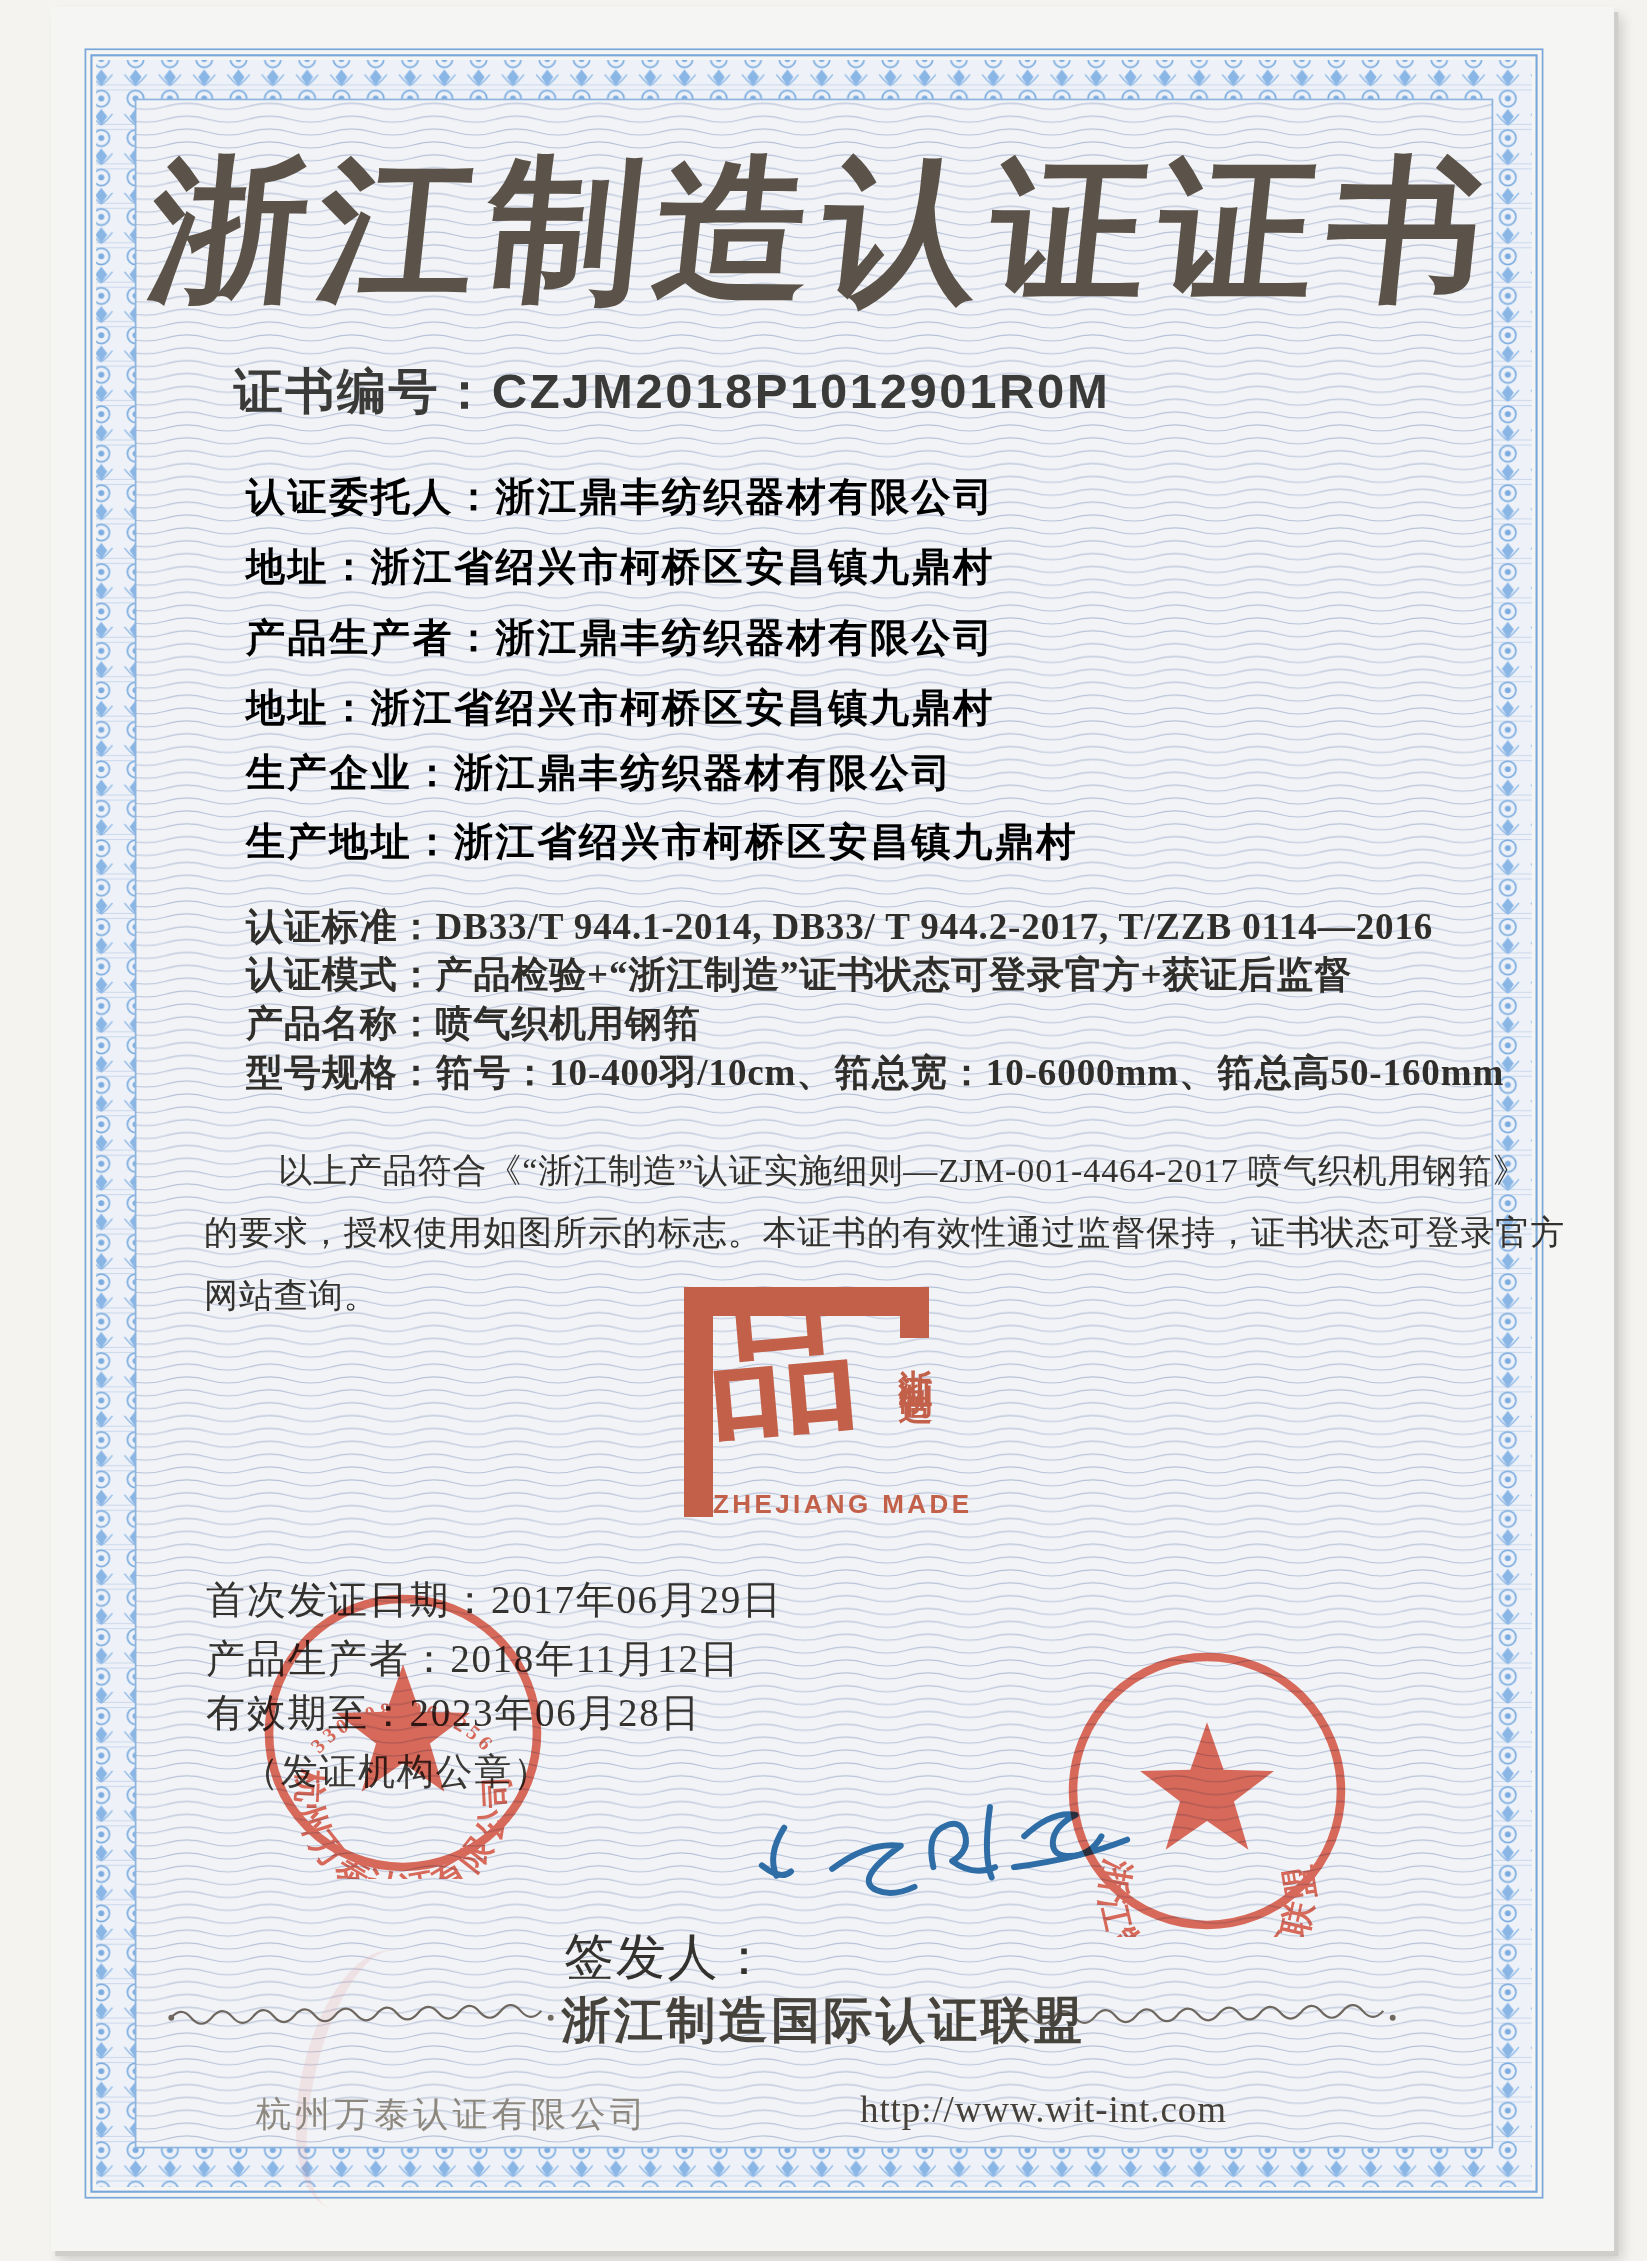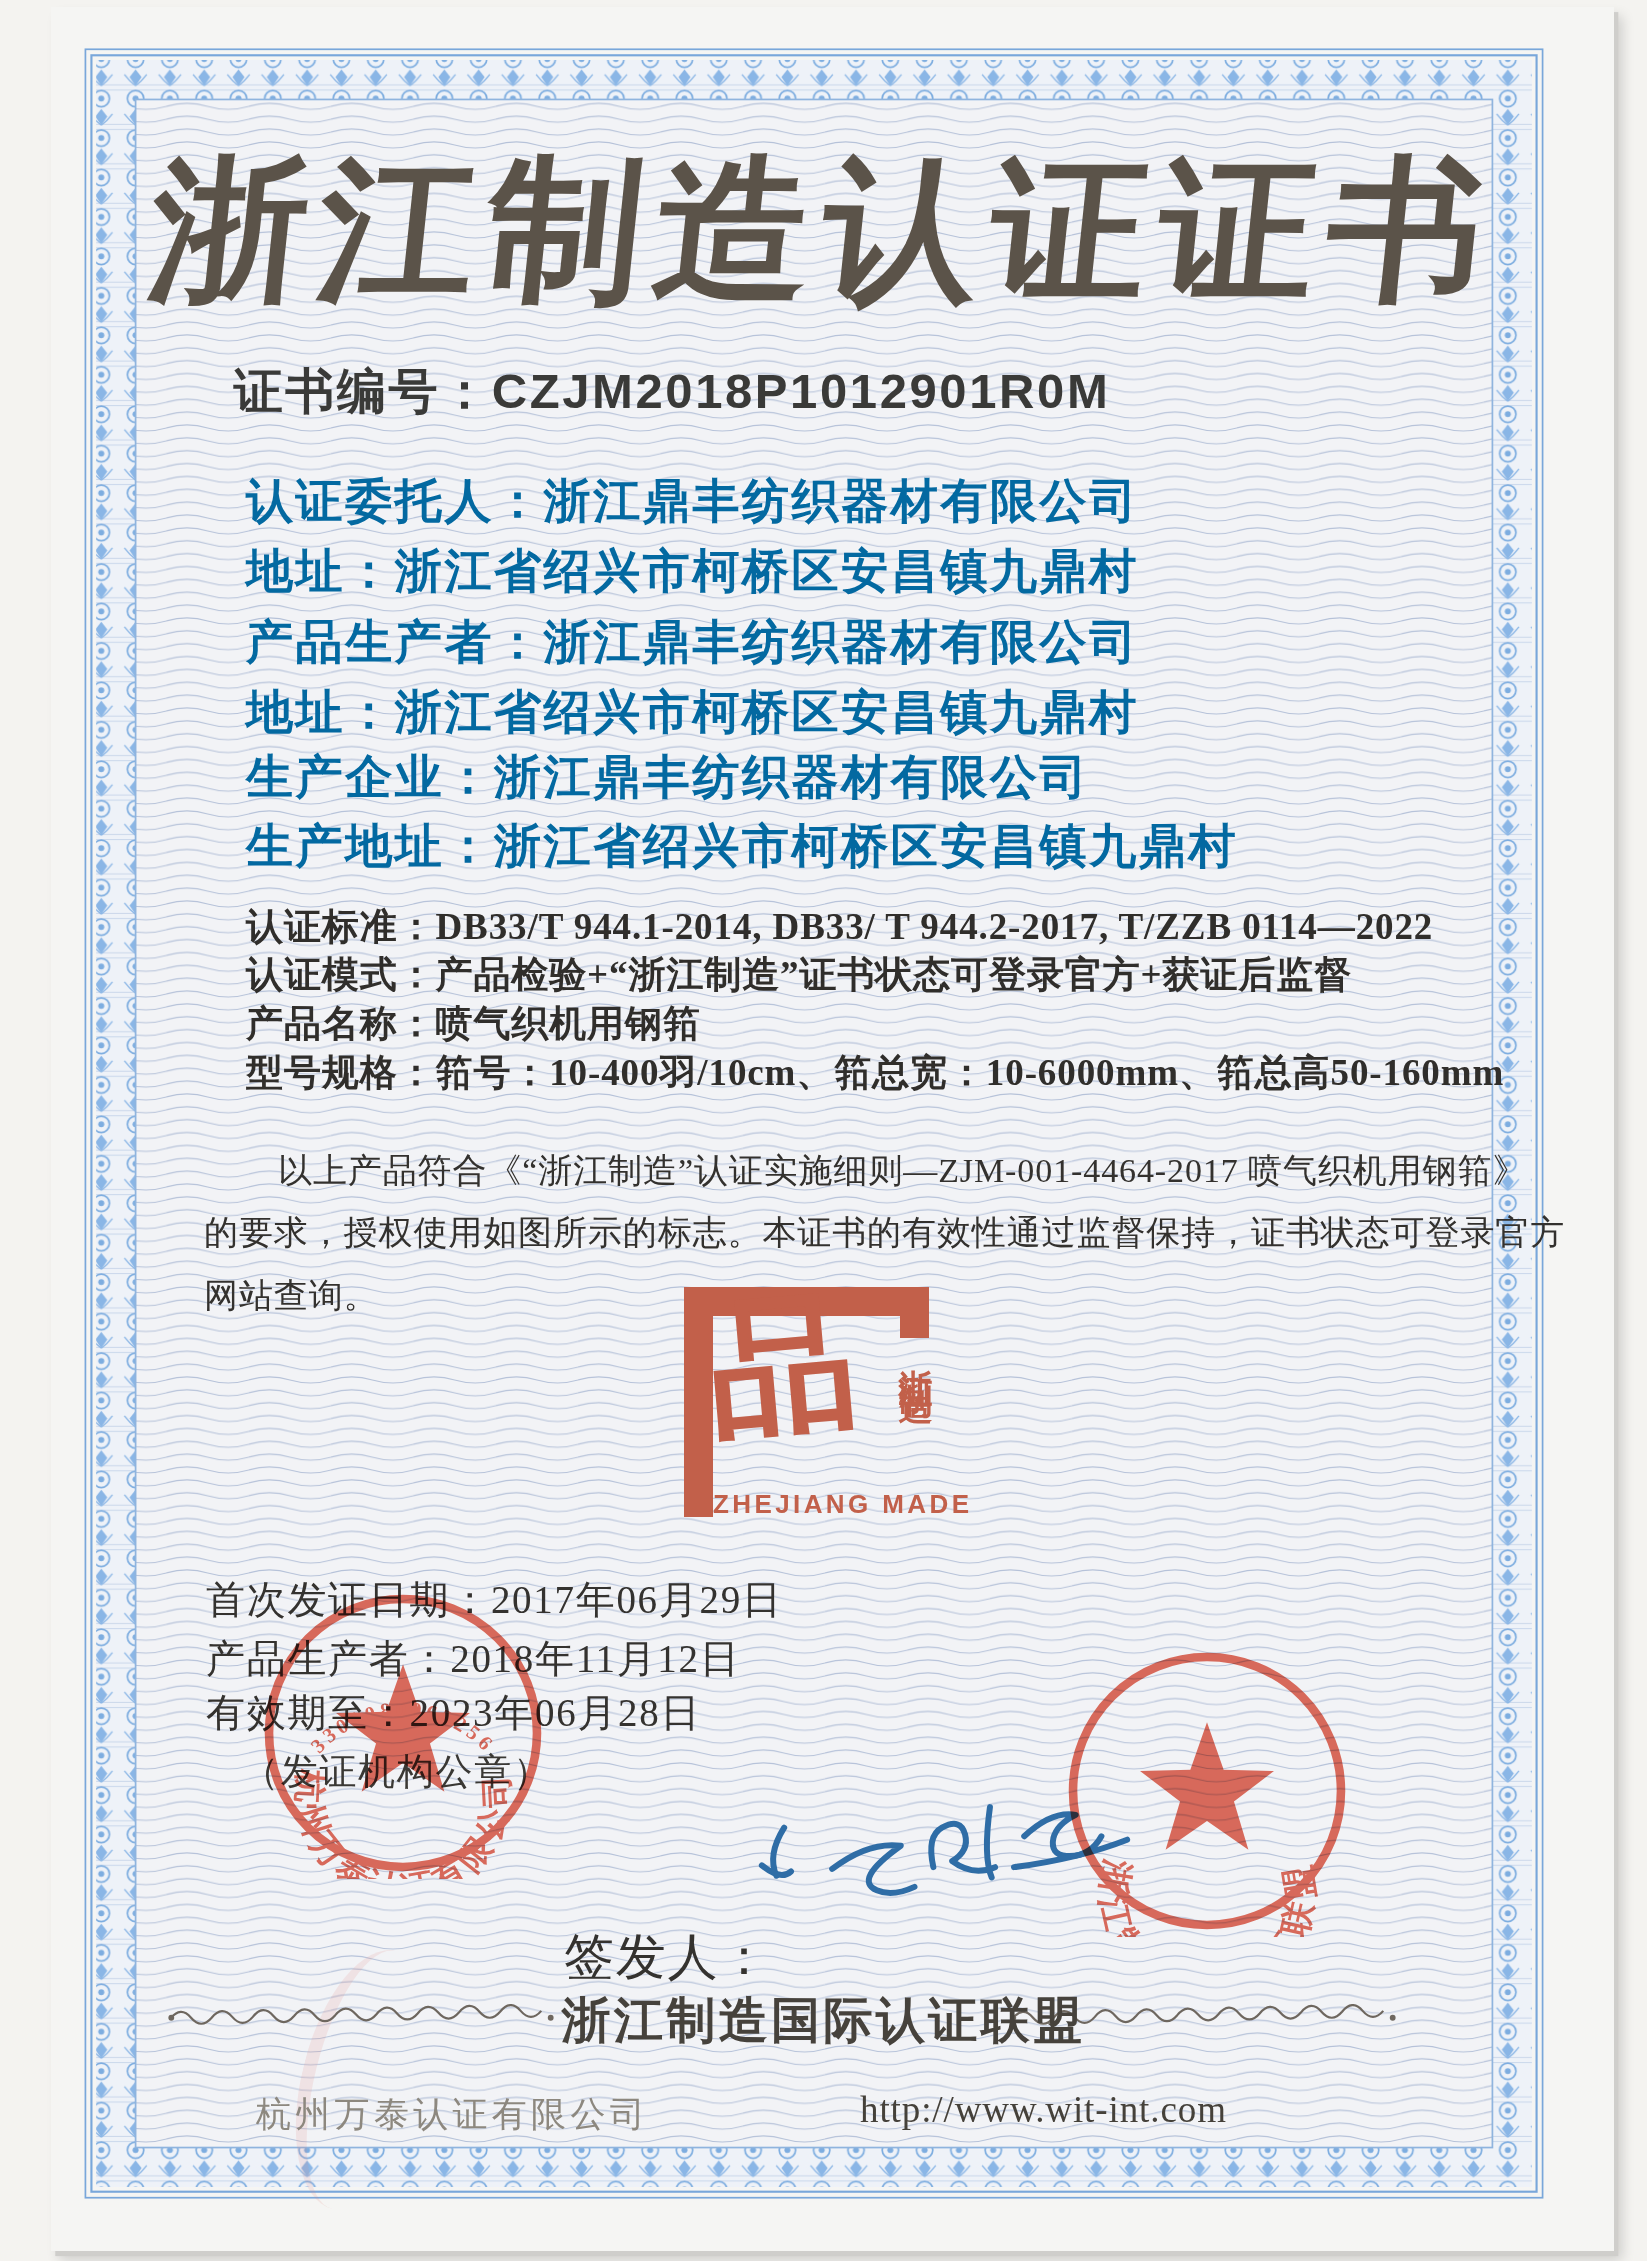--- a/index.html
+++ b/index.html
@@ -10,21 +10,21 @@
          box-shadow:4.3px 5.1px 0 #cfcecb, 7.7px 9.4px 12px rgba(0,0,0,.16);}
   
   .abs{position:absolute;}
   .nowrap{white-space:nowrap;}
 
   .title{left:0;width:1647px;top:146px;text-align:center;font-size:156px;font-weight:700;
          color:#5b5349;letter-spacing:12px;transform:skewX(-6deg);line-height:1.1;}
   .certno{left:0;width:1344px;top:359px;text-align:center;font-size:49px;font-weight:700;
           color:#3a3a38;letter-spacing:2.6px;font-family:"Liberation Sans","DejaVu Sans",sans-serif;}
 
-  .info{left:246px;font-size:47px;font-weight:700;color:#0369a1;letter-spacing:2.6px;}
+  .info{left:246px;font-size:39px;font-weight:700;color:#000000;letter-spacing:2.6px;}
   .spec{left:246px;font-size:37px;font-weight:700;color:#302e2b;letter-spacing:0.9px;}
   .stline{left:204px;font-size:34px;color:#33312e;letter-spacing:0.9px;}
   .indent{padding-left:74px;}
 
   .dateline{left:206px;font-size:39px;font-weight:500;color:#34322f;letter-spacing:1.7px;}
   .sealnote{left:242px;top:1747px;font-size:37px;color:#3a3834;letter-spacing:1.7px;}
   .signer{left:564px;top:1924px;font-size:50px;color:#34322f;letter-spacing:1.7px;}
 
   .f-alliance{left:0;width:1647px;top:1988px;text-align:center;font-size:49px;font-weight:700;
               color:#46423c;letter-spacing:3.4px;}
@@ -78,21 +78,21 @@
   <div class="abs title nowrap">浙江制造认证证书</div>
   <div class="abs certno nowrap">证书编号：CZJM2018P1012901R0M</div>
 
   <div class="abs info nowrap" style="top:470px;">认证委托人：浙江鼎丰纺织器材有限公司</div>
   <div class="abs info nowrap" style="top:540px;">地址：浙江省绍兴市柯桥区安昌镇九鼎村</div>
   <div class="abs info nowrap" style="top:611px;">产品生产者：浙江鼎丰纺织器材有限公司</div>
   <div class="abs info nowrap" style="top:681px;">地址：浙江省绍兴市柯桥区安昌镇九鼎村</div>
   <div class="abs info nowrap" style="top:746px;">生产企业：浙江鼎丰纺织器材有限公司</div>
   <div class="abs info nowrap" style="top:815px;text-align:right;">生产地址：浙江省绍兴市柯桥区安昌镇九鼎村</div>
 
-  <div class="abs spec nowrap" style="top:902px;">认证标准：DB33/T 944.1-2014, DB33/ T 944.2-2017, T/ZZB 0114—2022</div>
+  <div class="abs spec nowrap" style="top:902px;">认证标准：DB33/T 944.1-2014, DB33/ T 944.2-2017, T/ZZB 0114—2016</div>
   <div class="abs spec nowrap" style="top:950px;">认证模式：产品检验+“浙江制造”证书状态可登录官方+获证后监督</div>
   <div class="abs spec nowrap" style="top:999px;">产品名称：喷气织机用钢筘</div>
   <div class="abs spec nowrap" style="top:1048px;text-align:center;">型号规格：筘号：10-400羽/10cm、筘总宽：10-6000mm、筘总高50-160mm</div>
 
   <div class="abs stline indent nowrap" style="top:1148px;">以上产品符合《“浙江制造”认证实施细则—ZJM-001-4464-2017 喷气织机用钢筘》</div>
   <div class="abs stline nowrap" style="top:1210px;">的要求，授权使用如图所示的标志。本证书的有效性通过监督保持，证书状态可登录官方</div>
   <div class="abs stline nowrap" style="top:1273px;">网站查询。</div>
 
   <div id="logo" class="abs">
     <div class="bar" style="left:0;top:0;width:245px;height:29px;"></div>

